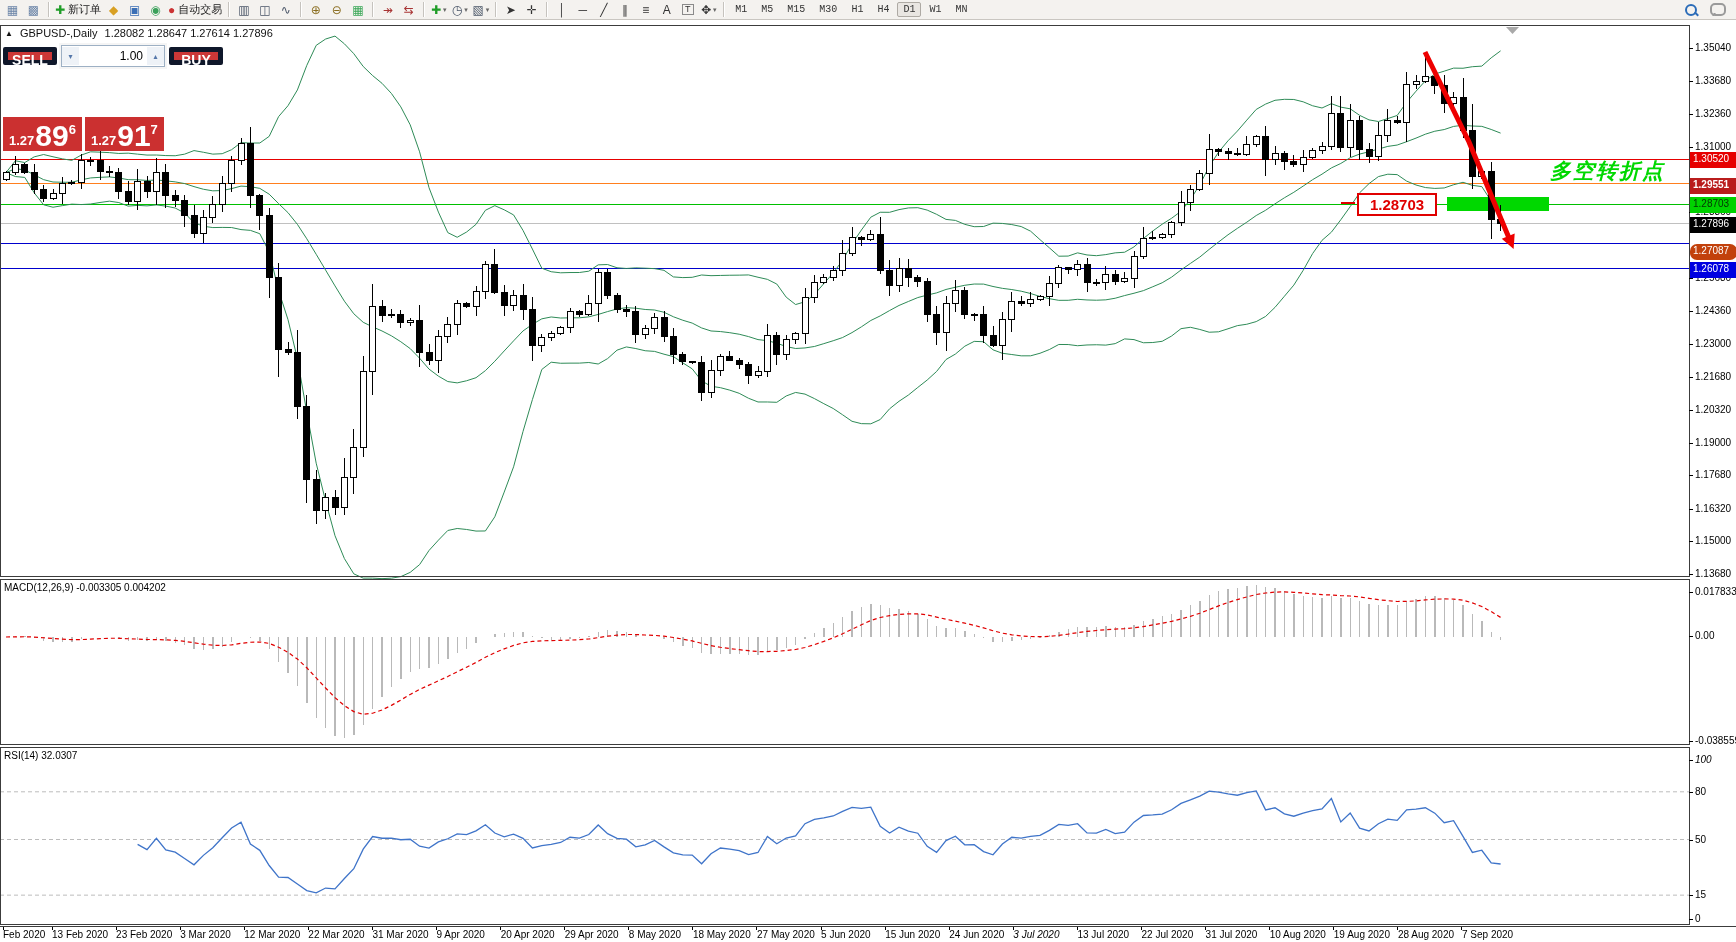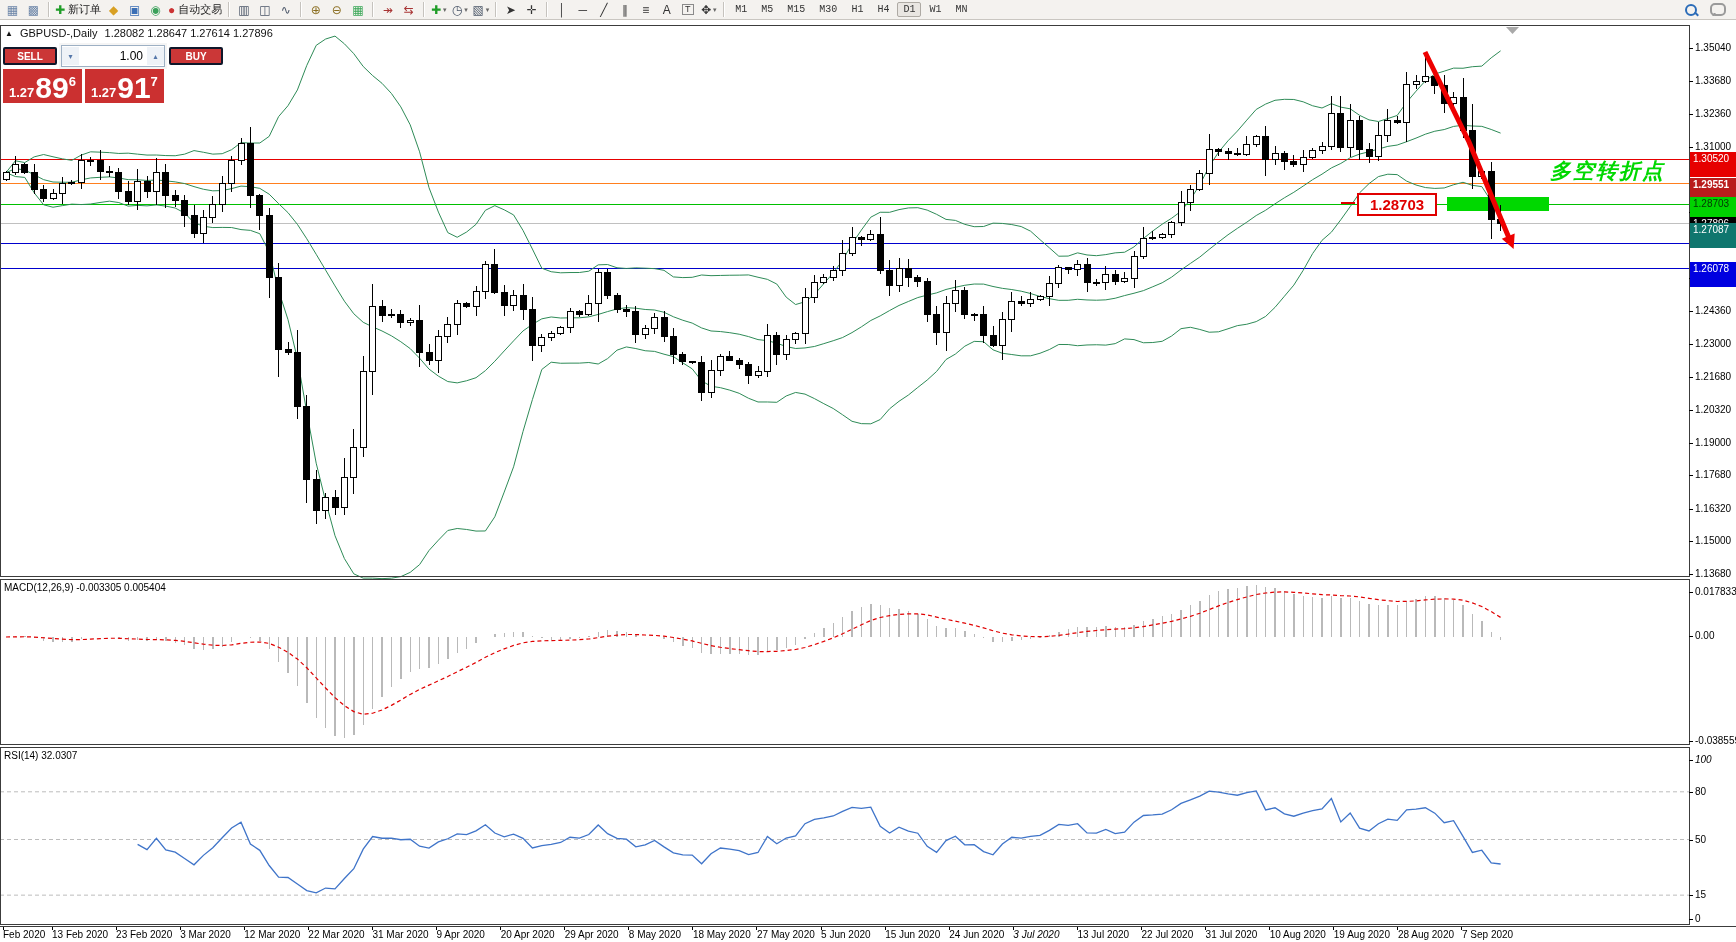--- a/index.html
+++ b/index.html
@@ -18,34 +18,34 @@
   .tf-active{background:#e9e6e2;border-color:#aeaaa4;}
   .mag-icon{width:8px;height:8px;border:2px solid #2b6cb8;border-radius:50%;position:relative;display:inline-block;}
   .mag-icon:after{content:"";position:absolute;left:7px;top:7px;width:5px;height:2px;background:#2b6cb8;transform:rotate(45deg);}
   .chat-icon{width:12px;height:9px;border:2px solid #9a9a9a;border-radius:5px;display:inline-block;position:relative;}
   .chat-icon:after{content:"";position:absolute;left:1px;top:8px;width:4px;height:3px;border-left:2px solid #9a9a9a;transform:skewX(-30deg);}
   
   #chart-title{position:absolute;left:5px;top:27px;font-size:11px;color:#111;display:flex;gap:7px;align-items:center;}
   #chart-title .marker{font-size:8px;}
   #oneclick{position:absolute;left:3px;top:45px;width:220px;}
   .oc-row{display:flex;align-items:flex-start;height:22px;}
-  .oc-btn{width:56px;height:18px;background:#cb3737;color:#fff;border:2px solid #0f172a;border-radius:2px;
-          font-size:10px;font-weight:bold;font-family:inherit;padding:0;margin-top:2px;}
+  .oc-btn{width:56px;height:18px;background:#cb3737;color:#fff;border:5px solid #0f172a;border-radius:2px;
+          font-size:14px;font-weight:bold;font-family:inherit;padding:0;margin-top:2px;}
   .oc-vol{display:flex;align-items:center;height:20px;background:#fff;border:1px solid #9db0c4;margin:0 4px;box-shadow:0 0 0 2px #f5f5f5;}
   .oc-spin{width:17px;height:18px;border:none;background:#eef2f7;color:#5577aa;font-size:8px;padding:0;font-family:inherit;}
   .oc-input{width:62px;height:16px;border:none;outline:none;text-align:right;font-size:12px;font-family:inherit;padding-right:4px;}
   .oc-prices{display:flex;gap:3px;margin-top:2px;}
-  .oc-price{background:#cb3030;color:#fff;height:33px;display:flex;align-items:flex-end;padding:0 6px 1px 6px;}
+  .oc-price{background:#cb3030;color:#fff;height:33px;display:flex;align-items:flex-end;padding:0 6px 1px 6px;margin-top:48px;}
   .oc-price .sm{font-size:13px;font-weight:bold;margin-right:1px;margin-bottom:2px;}
   .oc-price .big{font-size:30px;font-weight:bold;line-height:28px;}
   .oc-price .sup{font-size:13px;font-weight:bold;margin-bottom:13px;}
   
   .ax{position:absolute;left:1695px;font-size:10px;color:#000;white-space:nowrap;}
   .ax:before{content:"";position:absolute;left:-6px;top:6px;width:4px;height:1px;background:#000;}
-  .badge{position:absolute;left:1690px;width:44px;font-size:10px;height:25px;line-height:14px;padding-left:3px;white-space:nowrap;}
+  .badge{position:absolute;left:1690px;width:44px;font-size:10px;height:16px;line-height:14px;padding-left:3px;white-space:nowrap;}
   .dl{position:absolute;top:929px;font-size:10px;color:#000;white-space:nowrap;}
   .ind-label{position:absolute;left:4px;font-size:10px;color:#000;white-space:nowrap;}
   
   #turning-point{position:absolute;left:1550px;top:157px;font-size:21px;font-weight:bold;font-style:italic;
                  color:#00d800;letter-spacing:2px;white-space:nowrap;}
   #level-callout{position:absolute;left:1357px;top:193px;width:76px;height:19px;border:2px solid #e00000;
                  background:#fff;color:#e00000;font-size:15px;font-weight:bold;text-align:center;line-height:19px;}
   #level-callout-dash{position:absolute;left:1341px;top:202px;width:14px;height:2px;background:#e00000;}
   #chart-svg{position:absolute;left:0;top:0;}
 </style>
@@ -722,21 +722,21 @@
           <span class="sup">6</span>
     </div>
     <div class="oc-price">
       <span class="sm">1.27</span>
           <span class="big">91</span>
           <span class="sup">7</span>
     </div>
   </div>
 </div>
 
-<div class="ind-label" style="top:582px">MACD(12,26,9) -0.003305 0.005404</div>
+<div class="ind-label" style="top:582px">MACD(12,26,9) -0.003305 0.004202</div>
 <div class="ind-label" style="top:750px">RSI(14) 32.0307</div>
 
 <div id="price-axis">
       <div class="ax" style="top: 42px;">1.35040</div>
       <div class="ax" style="top: 75.4906px;">1.33680</div>
       <div class="ax" style="top: 107.996px;">1.32360</div>
       <div class="ax" style="top: 141.487px;">1.31000</div>
       <div class="ax" style="top: 206.498px;">1.28360</div>
       <div class="ax" style="top: 272.494px;">1.25680</div>
       <div class="ax" style="top: 305px;">1.24360</div>
@@ -745,21 +745,21 @@
       <div class="ax" style="top: 404.487px;">1.20320</div>
       <div class="ax" style="top: 436.992px;">1.19000</div>
       <div class="ax" style="top: 469.498px;">1.17680</div>
       <div class="ax" style="top: 502.989px;">1.16320</div>
       <div class="ax" style="top: 535.494px;">1.15000</div>
       <div class="ax" style="top: 568px;">1.13680</div>
       <div class="badge" style="top: 152.307px; background: rgb(230, 0, 0); color: rgb(255, 255, 255);">1.30520</div>
       <div class="badge" style="top: 178px; background: #b91c1c; color: rgb(255, 255, 255); font-weight: bold;">1.29551</div>
       <div class="badge" style="top: 197.052px; background: rgb(0, 210, 0); color: rgb(4, 51, 4);">1.28703</div>
       <div class="badge" style="top: 216.924px; background: rgb(0, 0, 0); color: rgb(255, 255, 255);">1.27896</div>
-      <div class="badge" style="top: 223px; background: #0f766e; color: rgb(255, 255, 255);">1.27087</div>
+      <div class="badge" style="top: 244px; background: #c2410c; color: rgb(255, 255, 255); border-radius: 7px;">1.27087</div>
       <div class="badge" style="top: 261.693px; background: rgb(0, 0, 224); color: rgb(255, 255, 255);">1.26078</div>
     </div>
 <div id="macd-axis">
       <div class="ax" style="top: 586px;">0.017833</div>
       <div class="ax" style="top: 630px;">0.00</div>
       <div class="ax" style="top: 735px;">-0.038559</div>
     </div>
 <div id="rsi-axis">
       <div class="ax" style="top: 754px; font-style: italic;">100</div>
       <div class="ax" style="top: 785.8px;">80</div>

